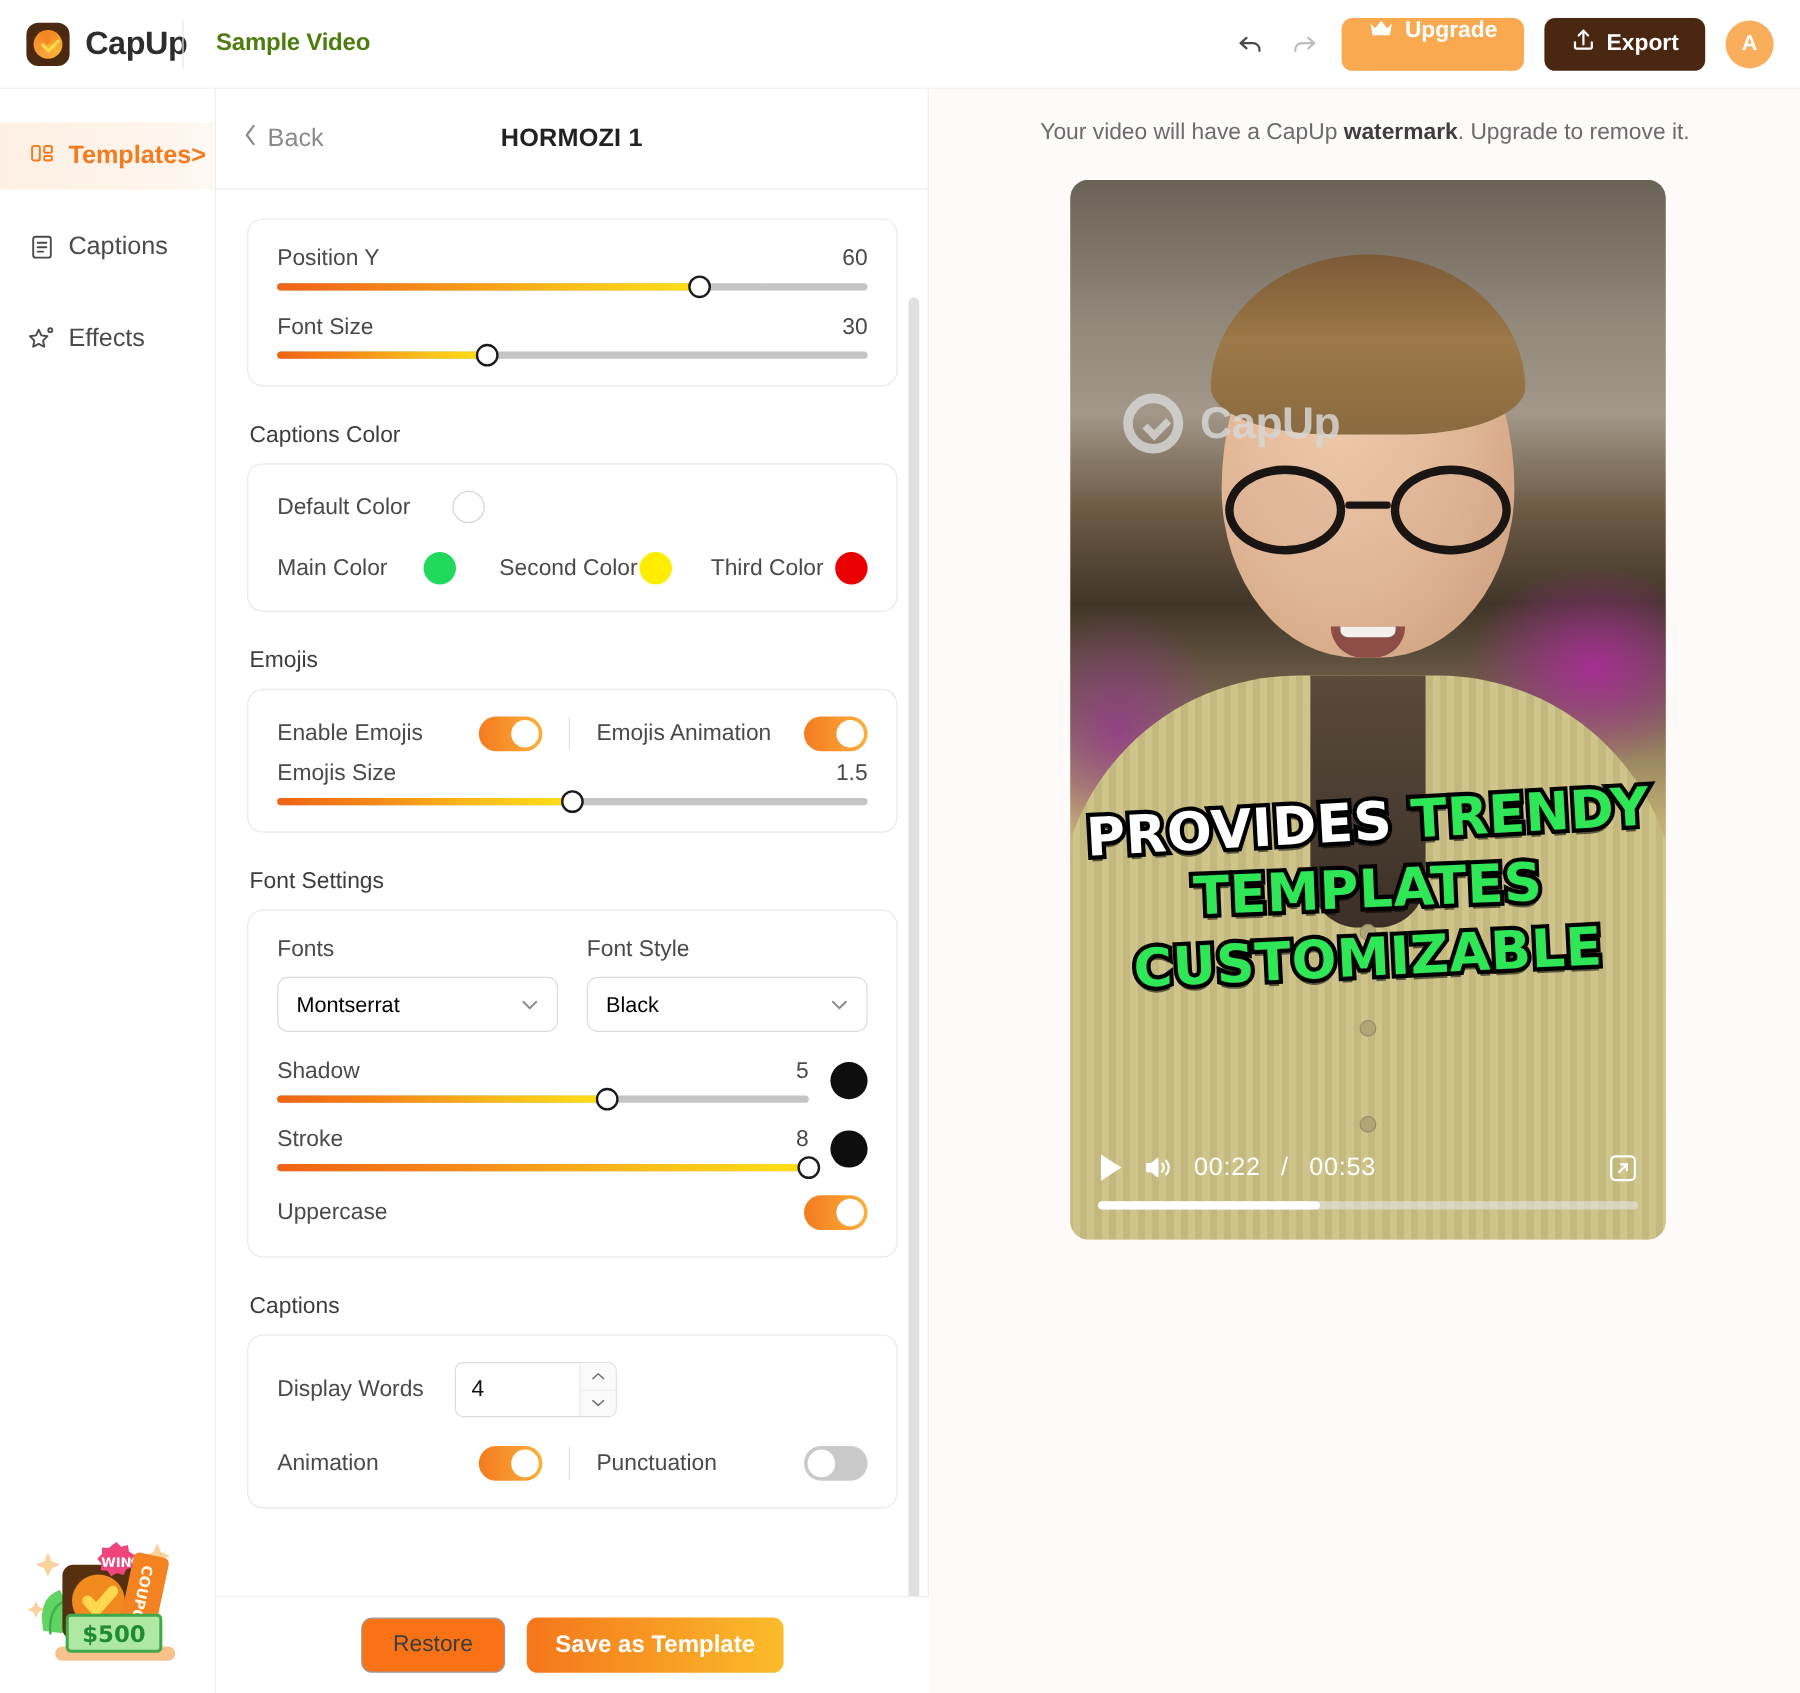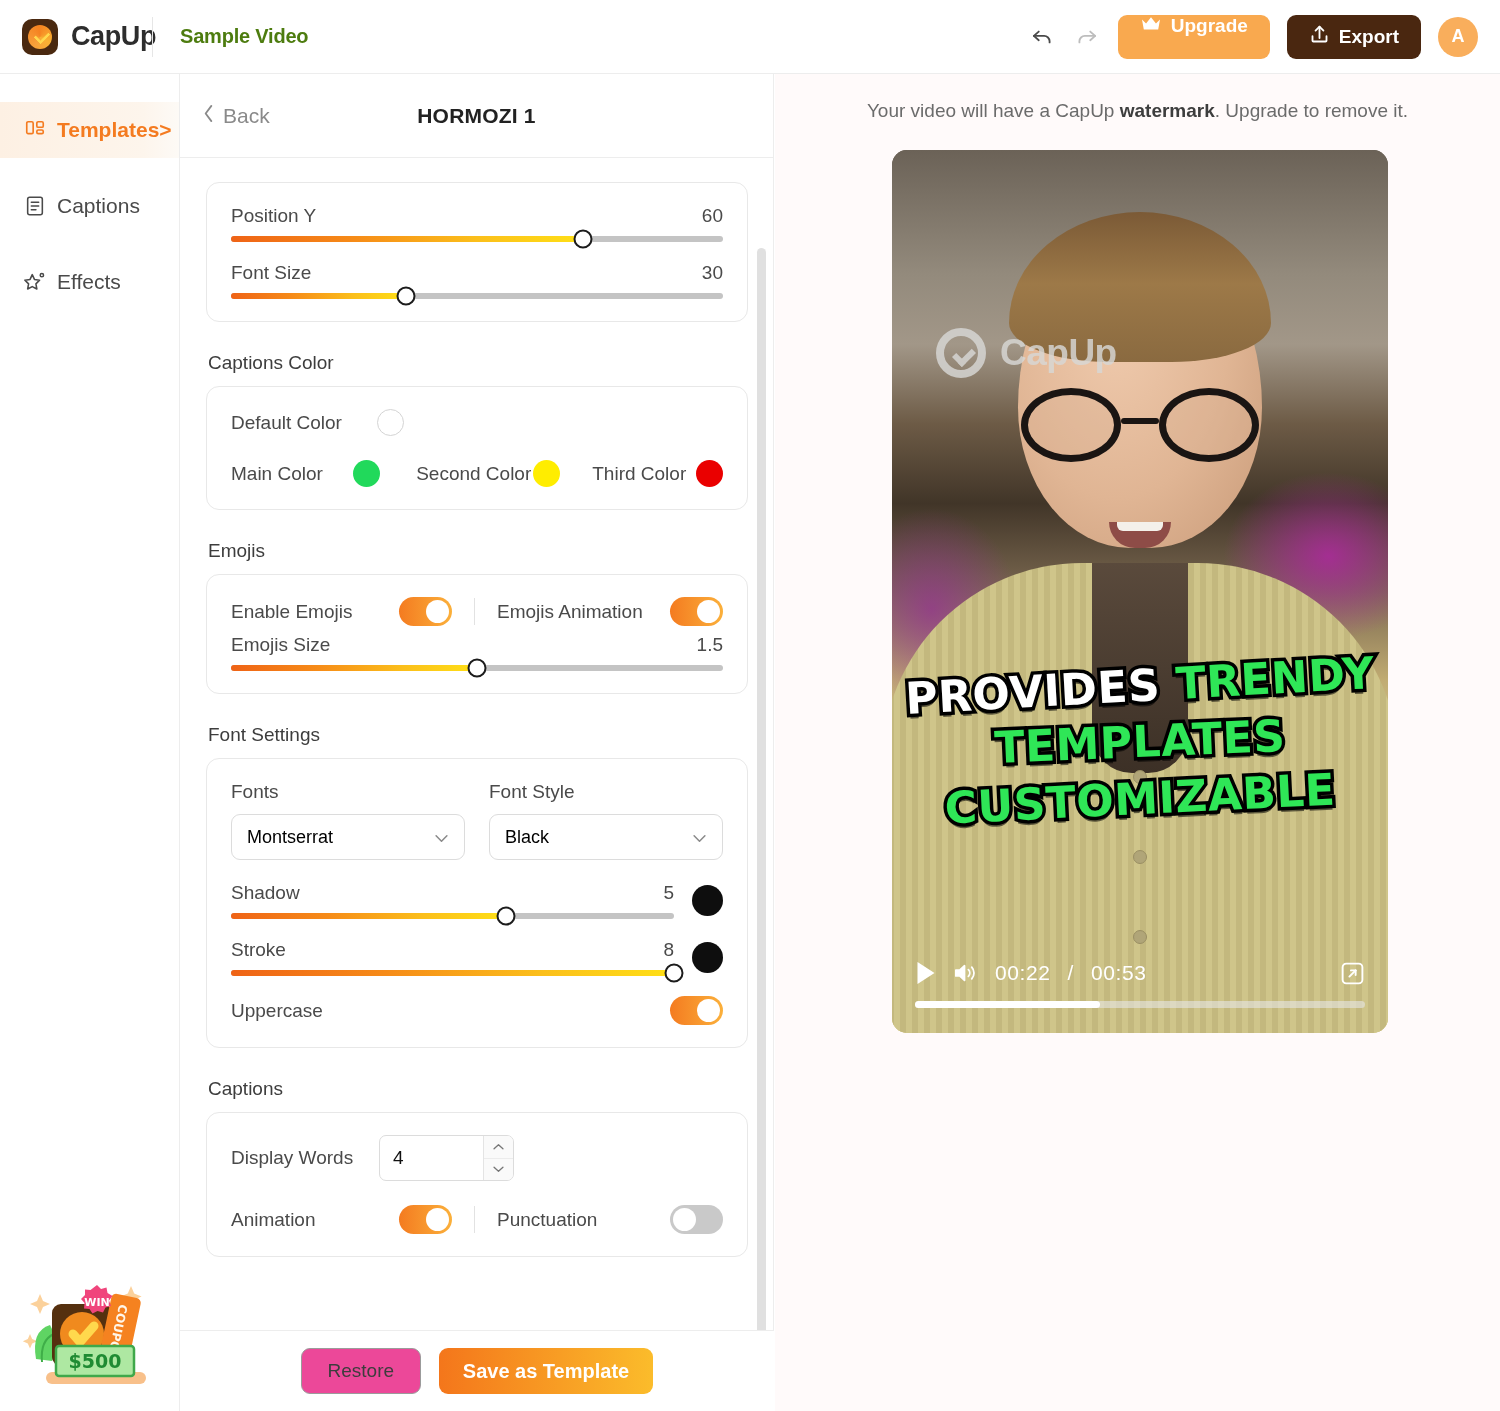--- a/index.html
+++ b/index.html
@@ -183,21 +183,21 @@
   .stepper .arrows div:first-child { border-bottom: 1px solid #ececec; }
 
   
   .panel-foot {
     position: absolute; bottom: 0; left: 0; width: 594px; height: 81px;
     border-top: 1px solid #ededed; background: #fff;
     display: flex; align-items: center; justify-content: center; gap: 18px;
   }
   .btn-restore {
     width: 120px; height: 46px; border-radius: 9px; border: 1px solid #9b9b9b;
-    background: #ec4899; font-size: 19px; color: #3d3d3d; cursor: pointer;
+    background: #f97316; font-size: 19px; color: #3d3d3d; cursor: pointer;
     font-family: "Liberation Sans", sans-serif;
   }
   .btn-save {
     height: 46px; padding: 0 24px; border-radius: 9px; border: none;
     background: linear-gradient(90deg,#f4761b,#fbbc2b);
     color: #fff; font-size: 20px; font-weight: 600; cursor: pointer;
     font-family: "Liberation Sans", sans-serif;
   }
 
   

